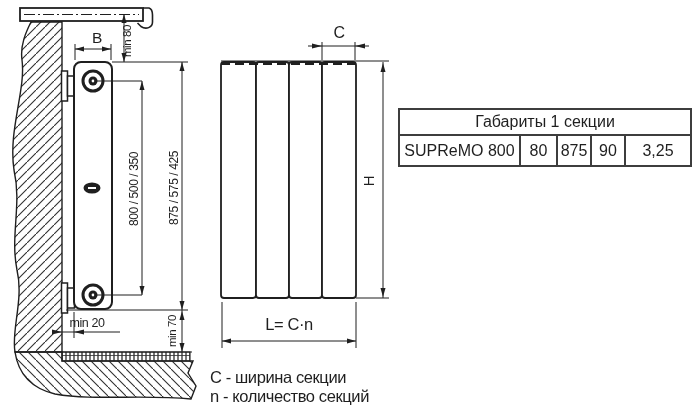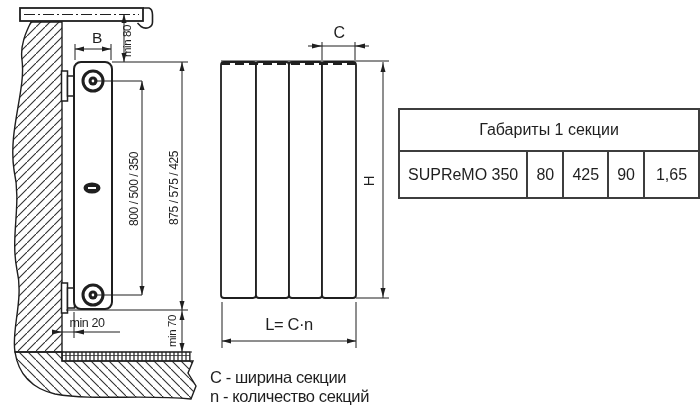--- a/index.html
+++ b/index.html
@@ -5,21 +5,21 @@
   html,body{margin:0;padding:0;background:#ffffff;}
   body{font-family:"Liberation Sans", sans-serif;}
   #screen{position:relative;width:700px;height:420px;background:#ffffff;overflow:hidden;}
   #drawing{position:absolute;left:0;top:0;}
   svg text{fill:#1f1f1f;font-family:"Liberation Sans", sans-serif;}
   .dimtxt{letter-spacing:-0.4px;}
   
   #spec-table{position:absolute;left:398px;top:108px;border-collapse:collapse;
               table-layout:fixed;color:#1f1f1f;}
   #spec-table, #spec-table td, #spec-table th{border:2px solid #3d3d3d;}
-  #spec-table td, #spec-table th{padding:8px;text-align:center;font-weight:normal;
+  #spec-table td, #spec-table th{padding:0;text-align:center;font-weight:normal;
               font-size:16px;height:29px;overflow:hidden;white-space:nowrap;}
   #spec-table .title-cell{height:24px;font-size:16px;}
   #spec-table col.c-model{width:121px;}
   #spec-table col.c-c{width:37px;}
   #spec-table col.c-h{width:34px;}
   #spec-table col.c-b{width:34px;}
   #spec-table col.c-w{width:66px;}
 </style>
 </head>
 <body>
@@ -190,22 +190,22 @@
         <col class="c-c">
         <col class="c-h">
         <col class="c-b">
         <col class="c-w">
     </colgroup>
     <tbody>
       <tr>
         <td class="title-cell" colspan="5">Габариты 1 секции</td>
       </tr>
       <tr>
-        <td>SUPReMO 350</td>
+        <td>SUPReMO 800</td>
         <td>80</td>
-        <td>425</td>
+        <td>875</td>
         <td>90</td>
-        <td>1,65</td>
+        <td>3,25</td>
       </tr>
     </tbody>
   </table>
 
 </div>
 
 </body></html>

